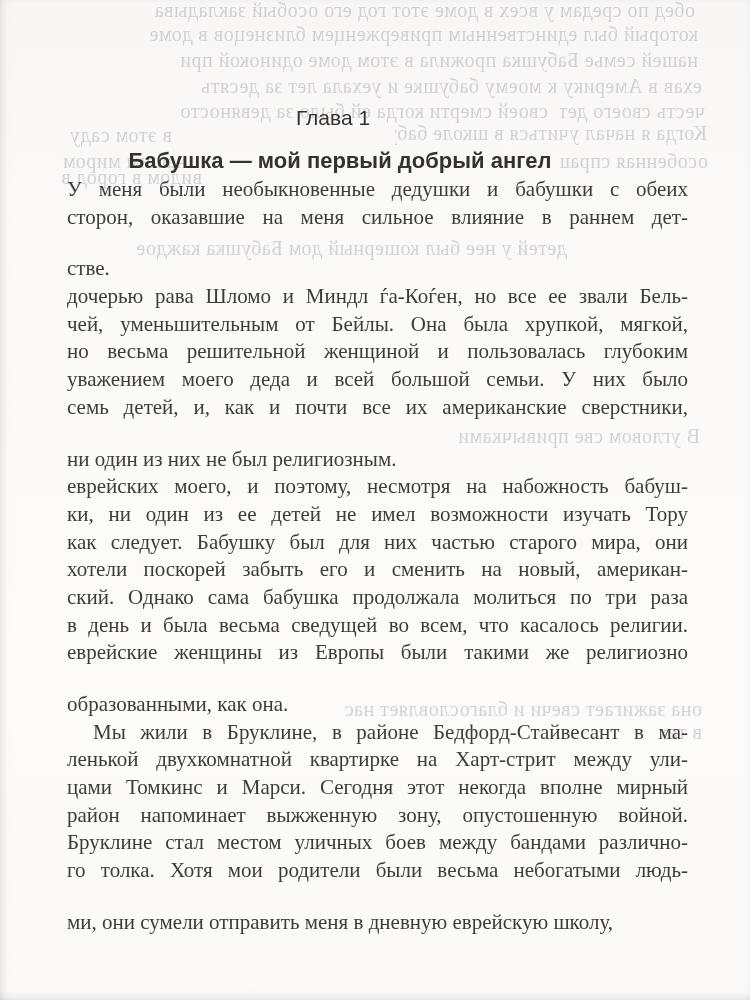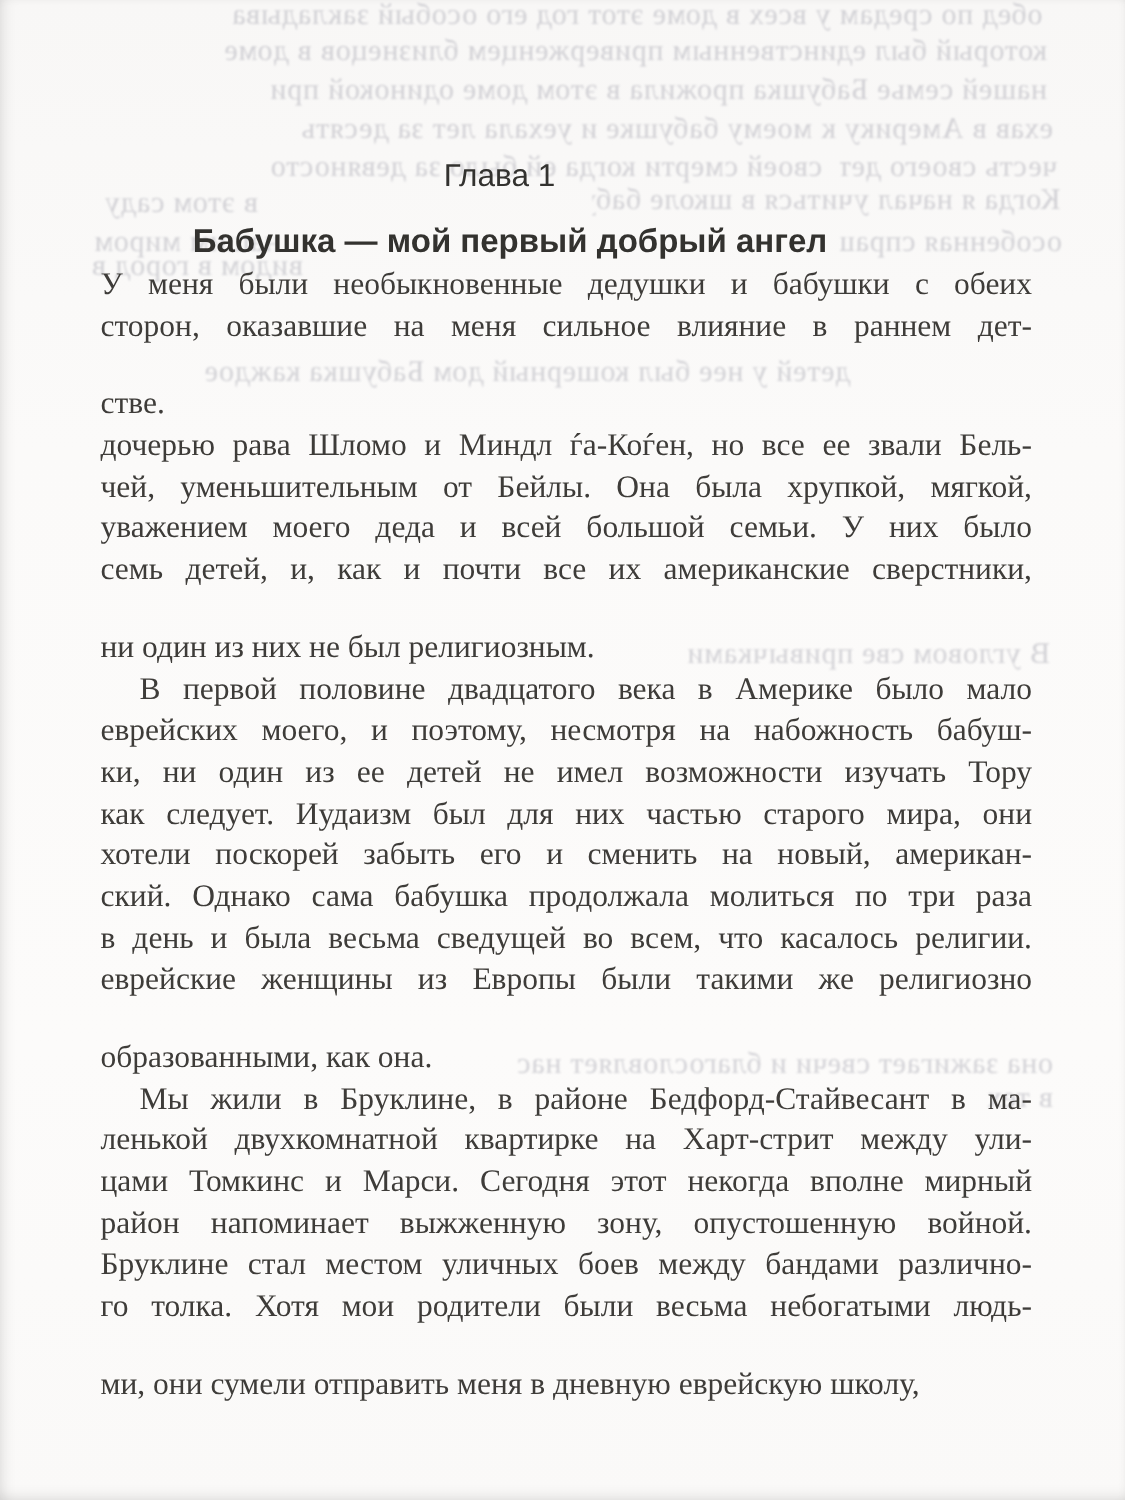--- a/index.html
+++ b/index.html
@@ -82,27 +82,27 @@
       <div class="bleed" style="top: 720px; left: 640px; width: 62px;">в тех</div>
     </div>
   <h2 class="chapter">Глава 1</h2>
   <h1 class="title">Бабушка — мой первый добрый ангел</h1>
   <div class="bodytext" id="body-text">
       <div class="line">У меня были необыкновенные дедушки и бабушки с обеих</div>
       <div class="line">сторон, оказавшие на меня сильное влияние в раннем дет-</div>
       <div class="line para-end">стве.</div>
       <div class="line">дочерью рава Шломо и Миндл ѓа-Коѓен, но все ее звали Бель-</div>
       <div class="line">чей, уменьшительным от Бейлы. Она была хрупкой, мягкой,</div>
+      <div class="line">но весьма решительной женщиной и пользовалась глубоким</div>
       <div class="line">уважением моего деда и всей большой семьи. У них было</div>
       <div class="line">семь детей, и, как и почти все их американские сверстники,</div>
       <div class="line para-end">ни один из них не был религиозным.</div>
-      <div class="line indent">В первой половине двадцатого века в Америке было мало</div>
       <div class="line">еврейских моего, и поэтому, несмотря на набожность бабуш-</div>
       <div class="line">ки, ни один из ее детей не имел возможности изучать Тору</div>
-      <div class="line">как следует. Иудаизм был для них частью старого мира, они</div>
+      <div class="line">как следует. Бабушку был для них частью старого мира, они</div>
       <div class="line">хотели поскорей забыть его и сменить на новый, американ-</div>
       <div class="line">ский. Однако сама бабушка продолжала молиться по три раза</div>
       <div class="line">в день и была весьма сведущей во всем, что касалось религии.</div>
       <div class="line">еврейские женщины из Европы были такими же религиозно</div>
       <div class="line para-end">образованными, как она.</div>
       <div class="line indent">Мы жили в Бруклине, в районе Бедфорд-Стайвесант в ма-</div>
       <div class="line">ленькой двухкомнатной квартирке на Харт-стрит между ули-</div>
       <div class="line">цами Томкинс и Марси. Сегодня этот некогда вполне мирный</div>
       <div class="line">район напоминает выжженную зону, опустошенную войной.</div>
       <div class="line">Бруклине стал местом уличных боев между бандами различно-</div>

